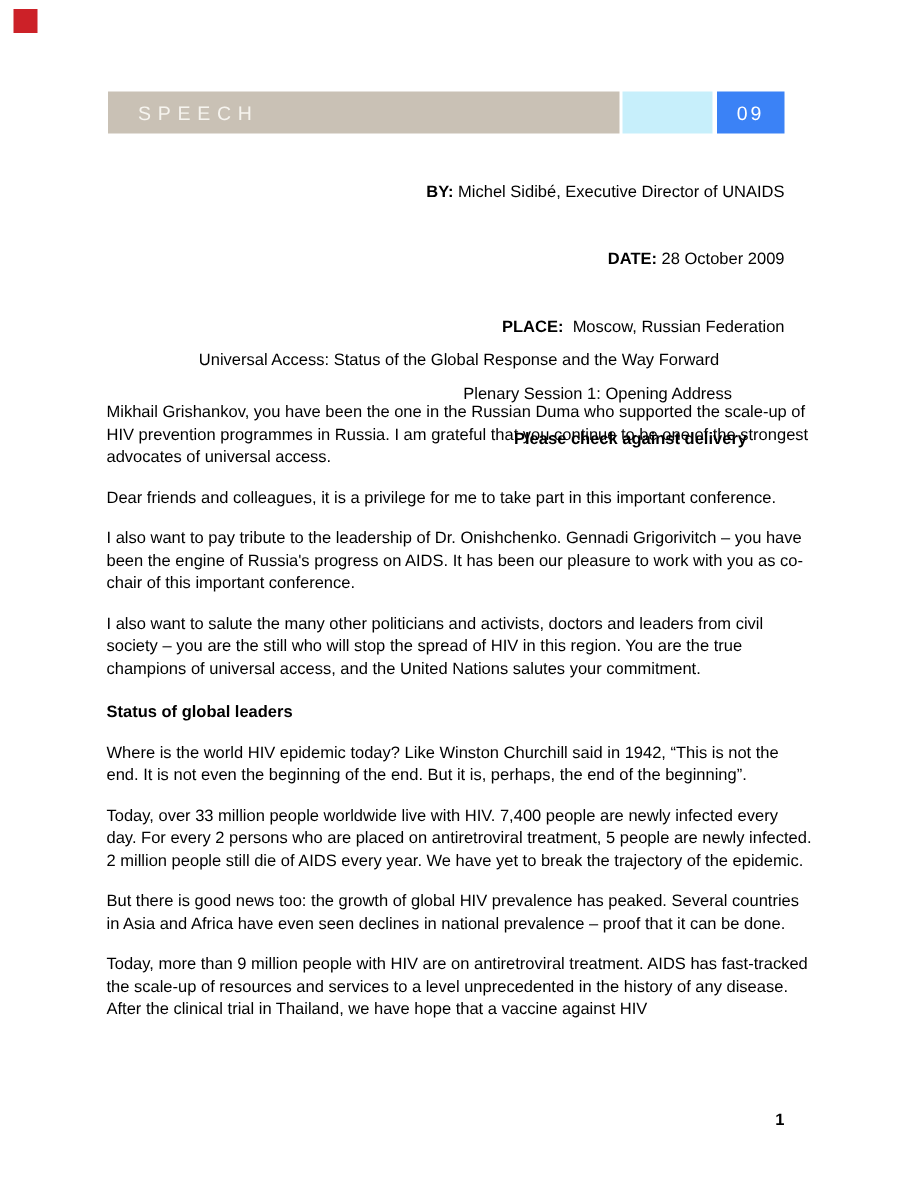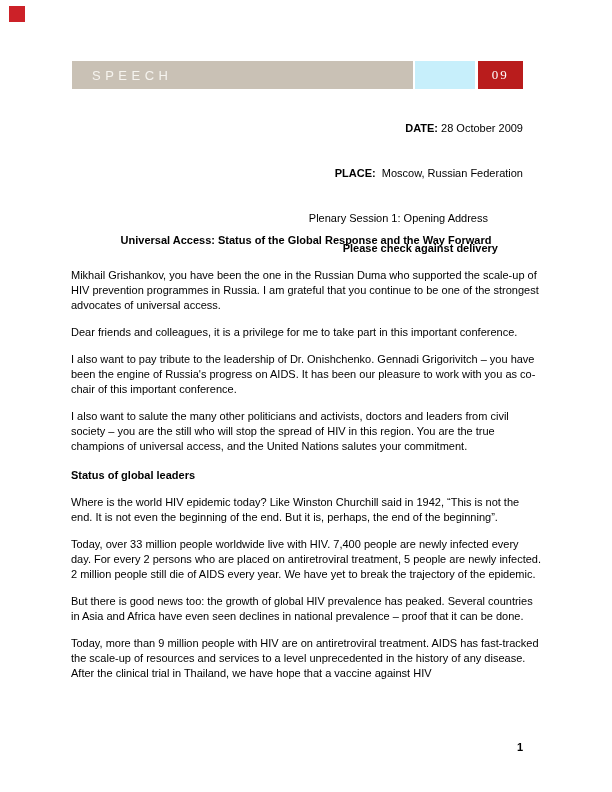--- a/index.html
+++ b/index.html
@@ -81,21 +81,21 @@
   }
 
   
   .doc-title {
     position: absolute;
     top: 233px;
     left: 72px;
     right: 72px;
     margin: 0;
     text-align: center;
-    font-weight: bold;
+    font-weight: normal;
     font-size: 11px;
     line-height: 15px;
   }
 
   
   .body-block {
     position: absolute;
     top: 268px;
     left: 71px;
     width: 470px;
@@ -125,26 +125,29 @@
 
 <div class="page">
 
   <div class="logo-square" style="background-color: rgb(204, 33, 40);"></div>
 
   <div class="banner">
     <div class="banner-gray" style="background-color: rgb(201, 193, 181);">
       <span class="banner-label">SPEECH</span>
     </div>
     <div class="banner-blue" style="background-color: rgb(199, 239, 251);"></div>
-    <div class="banner-red" style="background-color: #b91c1c; font-family: Liberation Serif, serif;">
+    <div class="banner-red" style="background-color: #3b82f6;">
       <span>09</span>
     </div>
   </div>
 
   <div class="header-block">
+    <div class="header-line">
+      <span class="header-label">BY:</span><span> Michel Sidibé, Executive Director of UNAIDS</span>
+    </div>
     <div class="header-line">
       <span class="header-label">DATE:</span><span> 28 October 2009</span>
     </div>
     <div class="header-line">
       <span class="header-label">PLACE:</span><span>  Moscow, Russian Federation</span>
     </div>
     <div class="header-line line-plenary">
       <span>Plenary Session 1: Opening Address</span>
     </div>
     <div class="delivery-note">Please check against delivery</div>

